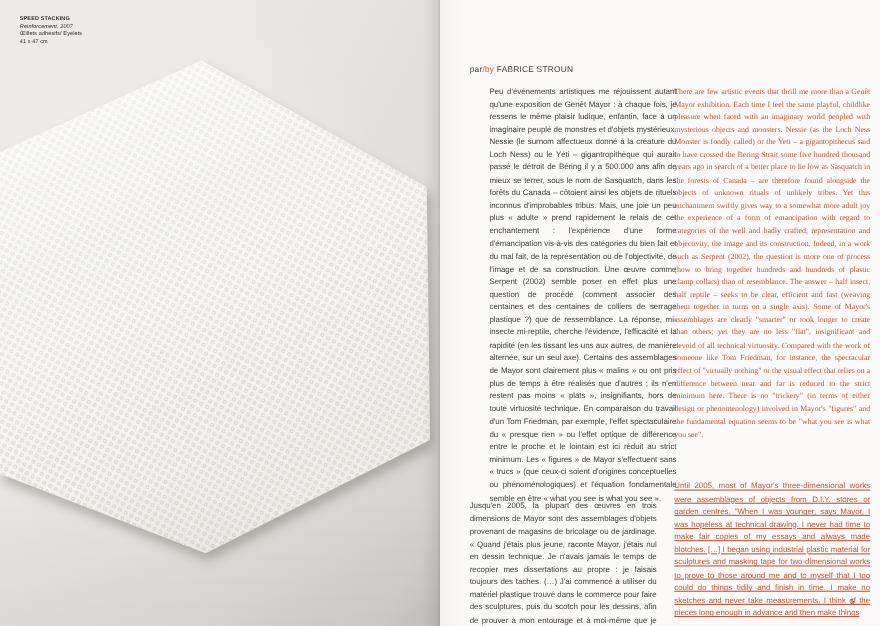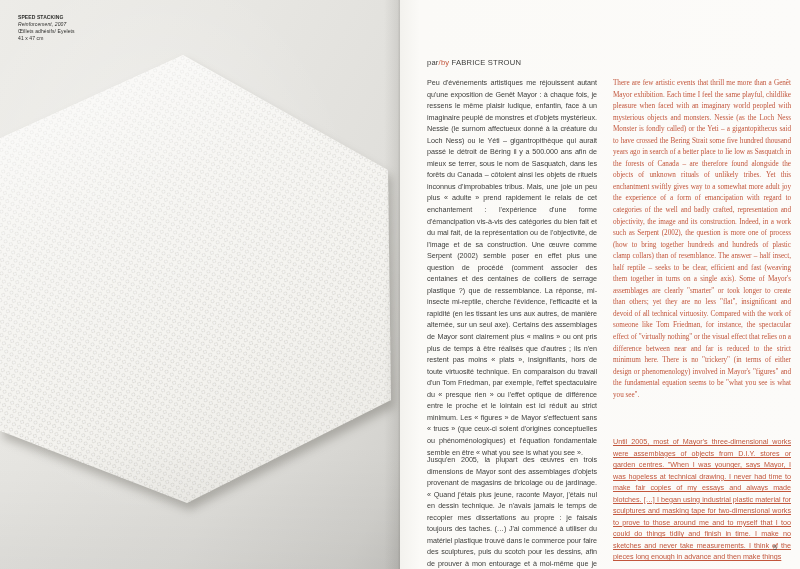--- a/index.html
+++ b/index.html
@@ -69,21 +69,21 @@
     position:absolute;left:27px;top:58px;
     font-size:7.6px;letter-spacing:0.2px;color:#3b3b39;white-space:nowrap;
   }
   .byline .by{color:#c2563c;}
   .col{
     position:absolute;width:170px;
     font-size:7.2px;line-height:11.55px;text-align:justify;
     letter-spacing:-0.03px;color:#3d3d3b;
   }
   .col.en{width:178px;color:#c2563c;}
-  .fr-p1{left:27px;top:77px;}
+  .fr-p1{left:45px;top:77px;}
   .fr-p2{left:27px;top:454px;}
   .en-p1{left:213px;top:78px;font-family:Liberation Serif, serif;}
   .en-p2{left:213px;top:436px;text-decoration:underline;}
   .pagenum{
     position:absolute;left:373px;top:544px;
     font-size:7px;color:#4c4c4a;
   }
 </style>
 </head>
 <body>

